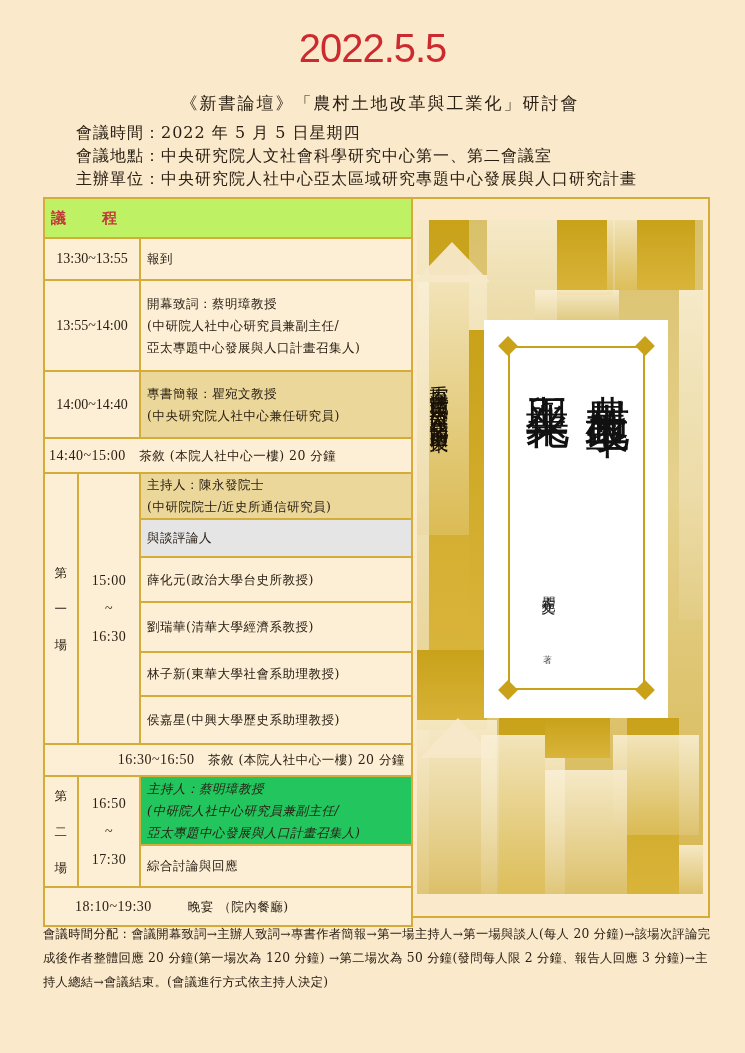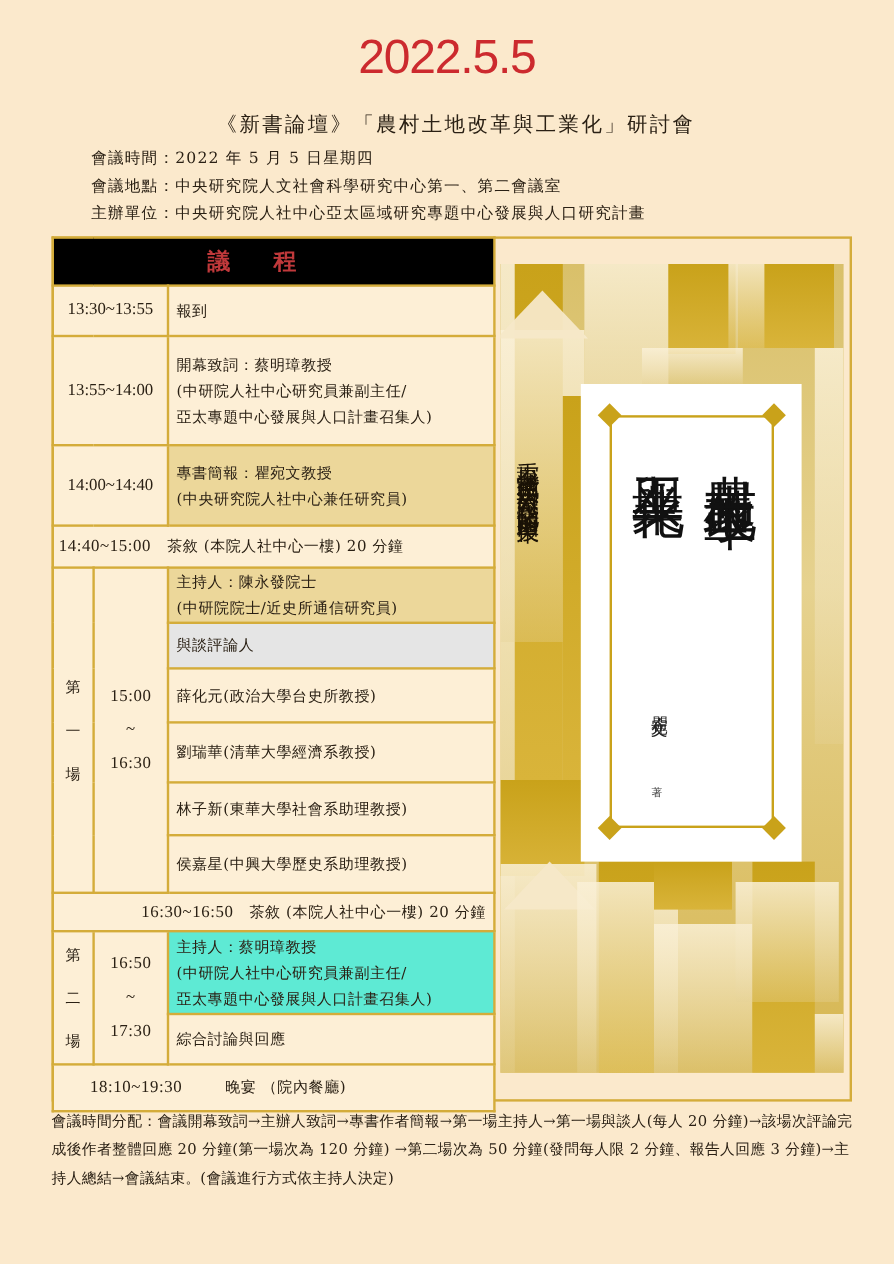--- a/index.html
+++ b/index.html
@@ -14,21 +14,21 @@
   .date {
     position: absolute; left: 0; top: 26px; width: 745px;
     text-align: center;
     font-family: "Liberation Sans", "DejaVu Sans", sans-serif;
     font-size: 40px; color: #cc2a2e; letter-spacing: -1px;
   }
   .title {
     position: absolute; left: 0; top: 92px; width: 760px;
     text-align: center; font-size: 17px; letter-spacing: 2px;
   }
-  .info { position: absolute; left: 76px; font-size: 13px; letter-spacing: 1px; }
+  .info { position: absolute; left: 76px; font-size: 16px; letter-spacing: 1px; }
   .info.i1 { top: 123px; }
   .info.i2 { top: 146px; }
   .info.i3 { top: 169px; }
 
   .frame {
     position: absolute; left: 43px; top: 197px; width: 667px; height: 721px;
     border: 2px solid #d4ac3a;
   }
   .sched {
     position: absolute; left: 43px; top: 197px; width: 368px;
@@ -38,27 +38,27 @@
   .sched td {
     border: 2px solid #d4ac3a;
     background: #fdefd6;
     vertical-align: middle;
     padding: 0 6px;
     line-height: 22px;
     letter-spacing: 0.5px;
   }
   .sched td.time { text-align: center; font-family: "Liberation Serif", serif; font-size: 14px; letter-spacing: 0; }
   .sched td.hdr {
-    background: #000000; text-align: center; color: #c0393b;
-    font-weight: bold; font-size: 19px; letter-spacing: 36px;
+    background: #bef264; color: #c0393b;
+    font-weight: bold; font-size: 15px; letter-spacing: 36px;
   }
   .sched td.full { text-align: right; }
   .sched td.shade1 { background: #ecd79a; }
   .sched td.shade2 { background: #e5e5e5; }
-  .sched td.shade3 { background: #5eead4; }
+  .sched td.shade3 { background: #22c55e; font-style: italic; }
   .sched td.sess { text-align: center; line-height: 36px; padding: 0; }
   .sched td.sesstime { text-align: center; font-family: "Liberation Serif", serif; font-size: 14px; line-height: 28px; }
   .tm { font-family: "Liberation Serif", serif; font-size: 14px; }
 
   .cover {
     position: absolute; left: 417px; top: 220px; width: 286px; height: 674px;
     background: linear-gradient(#d9c06a, #e6d28f 40%, #d6b651);
     overflow: hidden;
   }
   .bar { position: absolute; }

